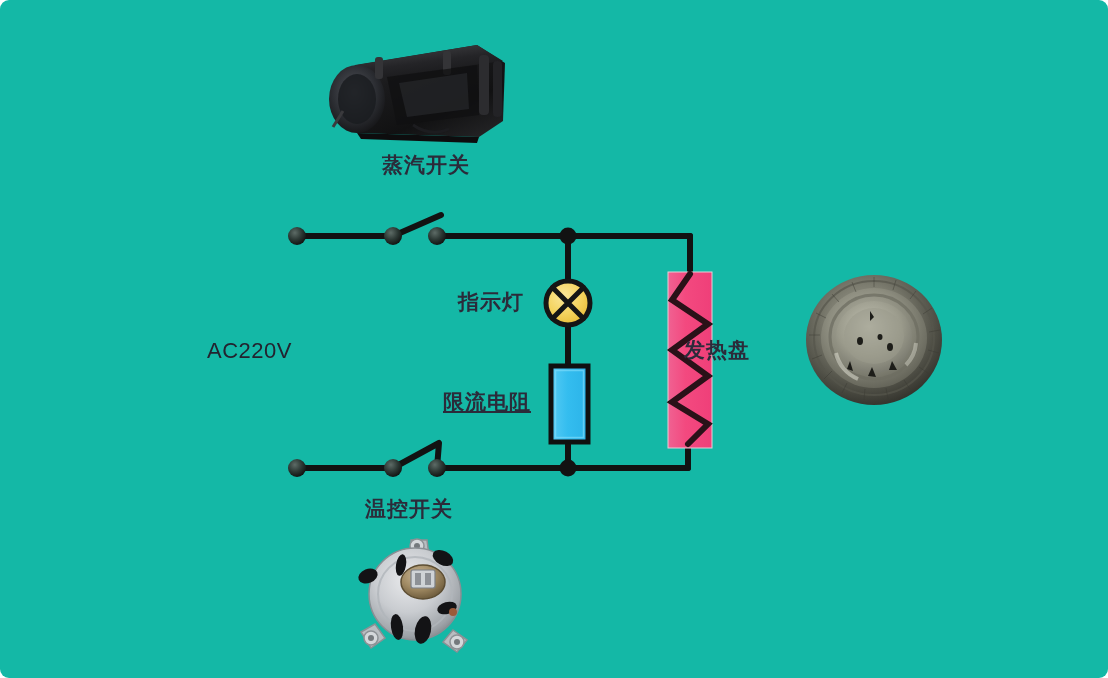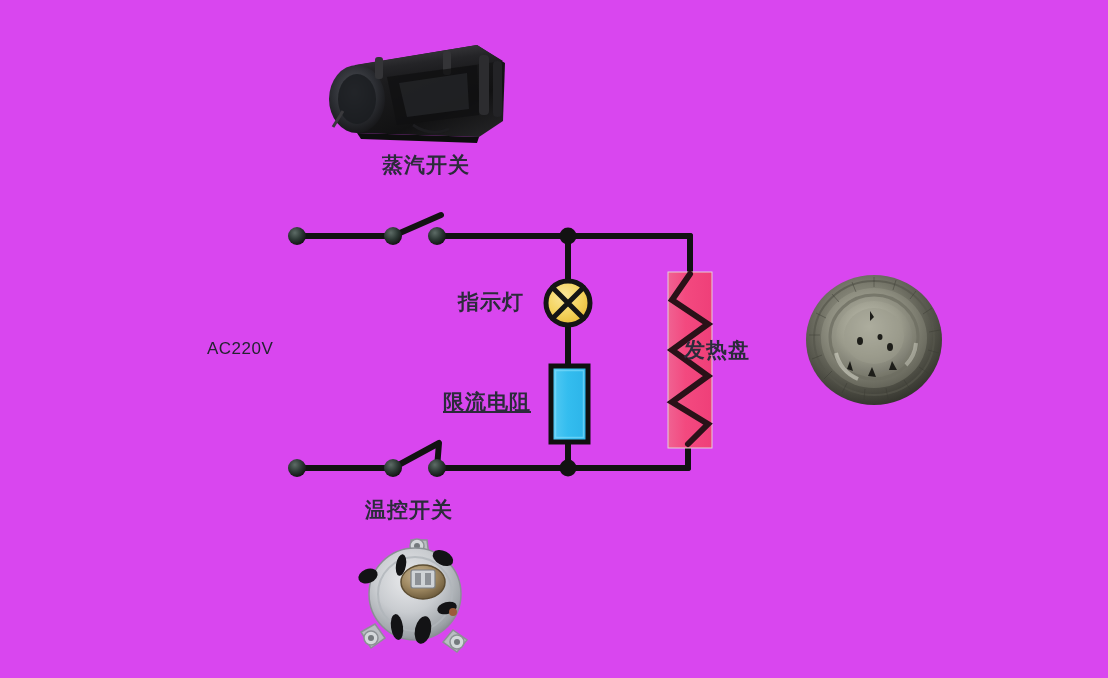--- a/index.html
+++ b/index.html
@@ -7,22 +7,23 @@
     padding: 0;
     background: #ffffff;
   }
   body {
     font-family: "Liberation Sans", "DejaVu Sans", sans-serif;
   }
   #canvas {
     position: relative;
     width: 1108px;
     height: 678px;
-    background: #d946ef;
+    background: #14b8a6;
     overflow: hidden;
+    border-radius: 9px;
   }
   #schematic {
     position: absolute;
     left: 0;
     top: 0;
     width: 1108px;
     height: 678px;
   }
   .label {
     position: absolute;
@@ -32,21 +33,21 @@
     user-select: none;
   }
   .label-cn {
     font-family: "DejaVu Sans", "Liberation Sans", sans-serif;
     font-size: 21px;
     font-weight: 700;
     letter-spacing: 1px;
   }
   .label-ac {
     font-family: "Liberation Sans", "DejaVu Sans", sans-serif;
-    font-size: 17px;
+    font-size: 22px;
     font-weight: 400;
     letter-spacing: 0.5px;
     color: #23232f;
   }
 </style>
 </head>
 <body>
 
 <div id="canvas">
 
@@ -289,15 +290,15 @@
   <div class="label label-cn" style="left:382px; top:155px;">蒸汽开关</div>
 
   <div class="label label-ac" style="left:207px; top:340px;">AC220V</div>
 
   <div class="label label-cn" style="left:458px; top:292px;">指示灯</div>
 
   <div class="label label-cn" style="left:443px; top:392px;text-decoration:underline;">限流电阻</div>
 
   <div class="label label-cn" style="left:684px; top:340px;">发热盘</div>
 
-  <div class="label label-cn" style="left:365px; top:500px;">温控开关</div>
+  <div class="label label-cn" style="left:365px; top:500px;font-family:Liberation Mono, monospace;">温控开关</div>
 
 </div>
 
 </body></html>

